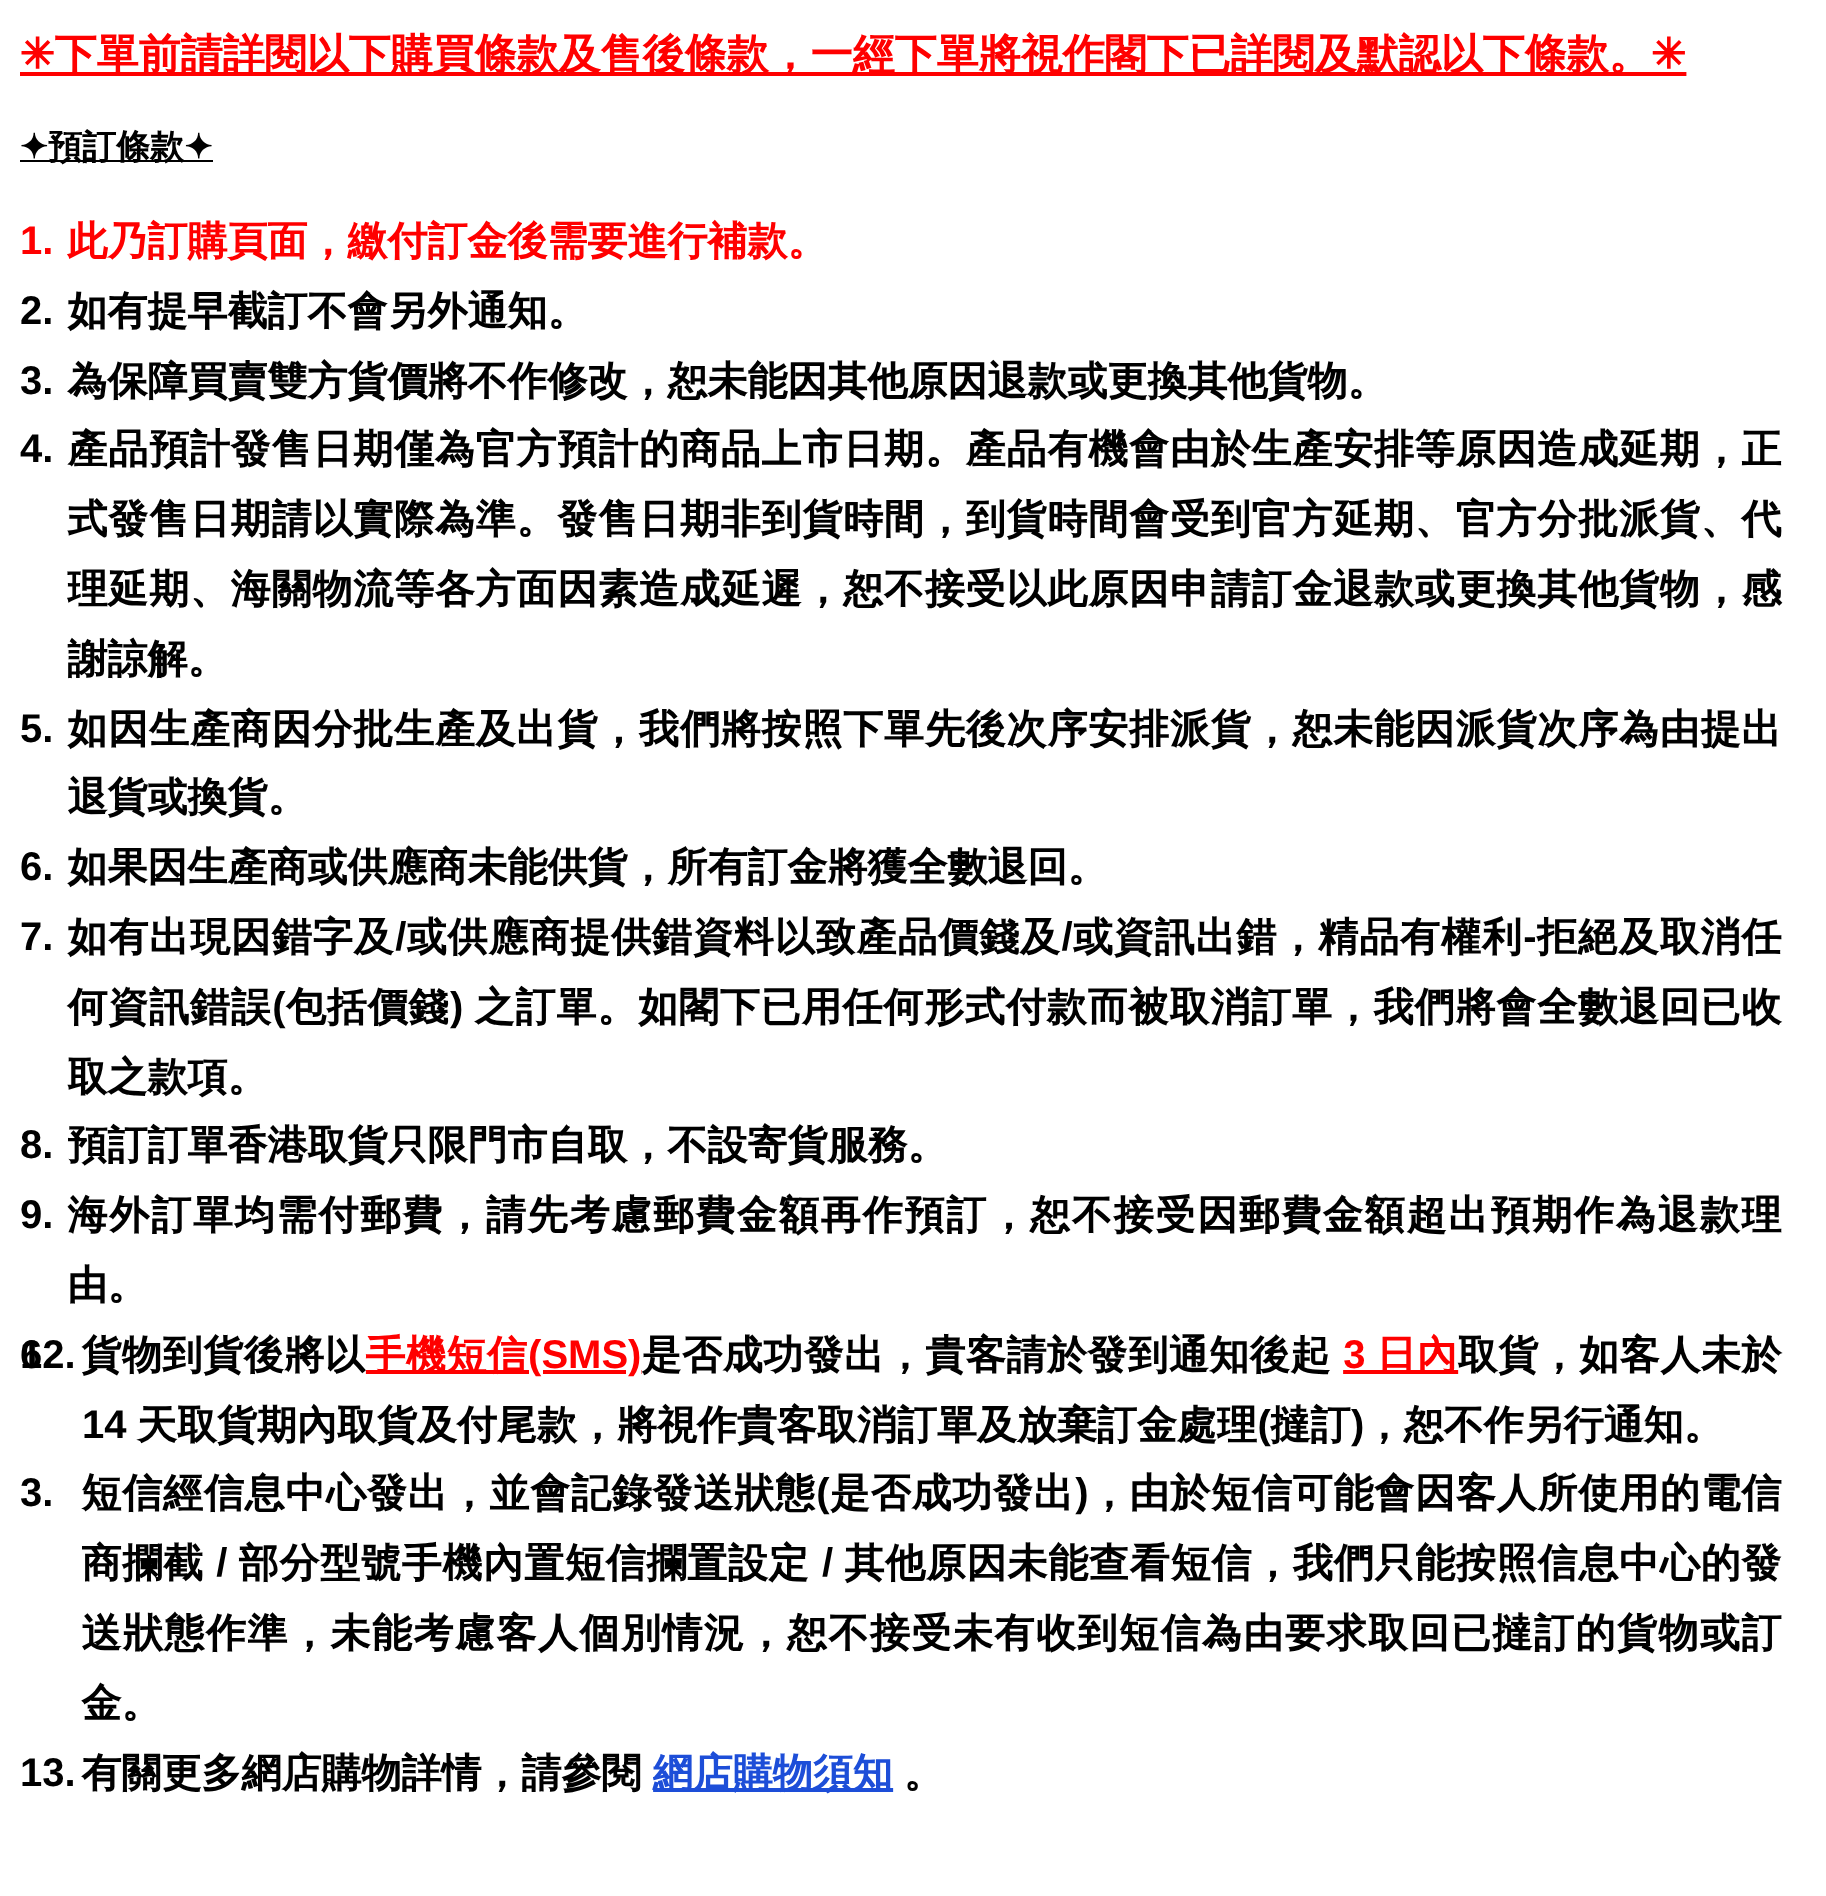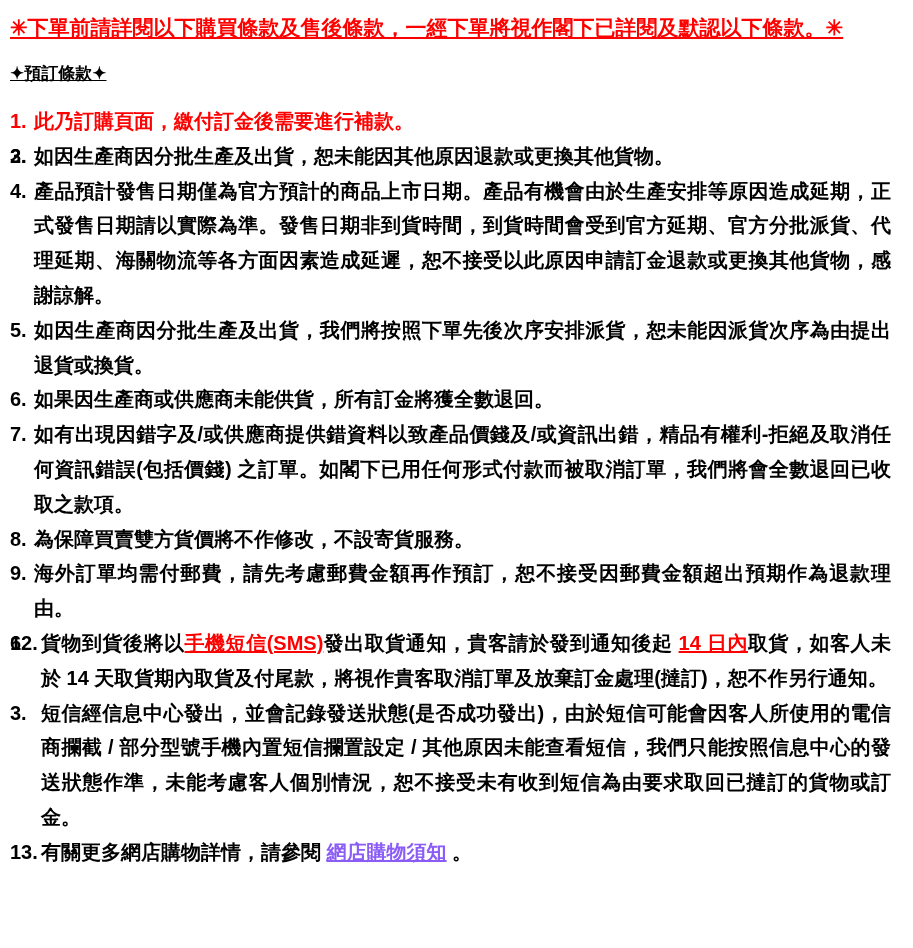--- a/index.html
+++ b/index.html
@@ -51,43 +51,43 @@
     position: absolute;
     left: 0;
     top: 0;
   }
   .term.red, .term.red .term-num { color: #ff0000; }
   .red-link {
     color: #ff0000;
     text-decoration: underline;
   }
   .blue-link {
-    color: #8b5cf6;
+    color: #1d4ed8;
     text-decoration: underline;
     cursor: pointer;
   }
 </style>
 </head>
 <body>
 
 <div class="page">
   <div class="notice">✳下單前請詳閱以下購買條款及售後條款，一經下單將視作閣下已詳閱及默認以下條款。✳</div>
 
   <div class="title-row">
     <span class="section-title">✦預訂條款✦</span>
   </div>
 
   <div class="terms">
       <div class="term red"><span class="term-num">1.</span><span class="term-body"><span>此乃訂購頁面，繳付訂金後需要進行補款。</span></span></div>
-      <div class="term"><span class="term-num">2.</span></div>
-      <div class="term"><span class="term-num">3.</span><span class="term-body"><span>如因生產商因分批生產及出貨，恕未能因其他原因退款或更換其他貨物。</span></span></div>
+      <div class="term"><span class="term-num">2.</span><span class="term-body"><span>如有提早截訂不會另外通知。</span></span></div>
+      <div class="term"><span class="term-num">3.</span><span class="term-body"><span>為保障買賣雙方貨價將不作修改，恕未能因其他原因退款或更換其他貨物。</span></span></div>
       <div class="term"><span class="term-num">4.</span><span class="term-body"><span>產品預計發售日期僅為官方預計的商品上市日期。產品有機會由於生產安排等原因造成延期，正式發售日期請以實際為準。發售日期非到貨時間，到貨時間會受到官方延期、官方分批派貨、代理延期、海關物流等各方面因素造成延遲，恕不接受以此原因申請訂金退款或更換其他貨物，感謝諒解。</span></span></div>
       <div class="term"><span class="term-num">5.</span><span class="term-body"><span>如因生產商因分批生產及出貨，我們將按照下單先後次序安排派貨，恕未能因派貨次序為由提出退貨或換貨。</span></span></div>
       <div class="term"><span class="term-num">6.</span><span class="term-body"><span>如果因生產商或供應商未能供貨，所有訂金將獲全數退回。</span></span></div>
       <div class="term"><span class="term-num">7.</span><span class="term-body"><span>如有出現因錯字及/或供應商提供錯資料以致產品價錢及/或資訊出錯，精品有權利-拒絕及取消任何資訊錯誤(包括價錢) 之訂單。如閣下已用任何形式付款而被取消訂單，我們將會全數退回已收取之款項。</span></span></div>
-      <div class="term"><span class="term-num">8.</span><span class="term-body"><span>為保障買賣雙方貨價將不作修改，不設寄貨服務。</span></span></div>
+      <div class="term"><span class="term-num">8.</span><span class="term-body"><span>預訂訂單香港取貨只限門市自取，不設寄貨服務。</span></span></div>
       <div class="term"><span class="term-num">9.</span><span class="term-body"><span>海外訂單均需付郵費，請先考慮郵費金額再作預訂，恕不接受因郵費金額超出預期作為退款理由。</span></span></div>
       <div class="term wide"><span class="term-num">6.</span></div>
-      <div class="term wide"><span class="term-num">12.</span><span class="term-body"><span>貨物到貨後將以</span><span class="red-link">手機短信(SMS)</span><span>發出取貨通知，貴客請於發到通知後起 </span><span class="red-link">14 日內</span><span>取貨，如客人未於 14 天取貨期內取貨及付尾款，將視作貴客取消訂單及放棄訂金處理(撻訂)，恕不作另行通知。</span></span></div>
+      <div class="term wide"><span class="term-num">12.</span><span class="term-body"><span>貨物到貨後將以</span><span class="red-link">手機短信(SMS)</span><span>是否成功發出，貴客請於發到通知後起 </span><span class="red-link">3 日內</span><span>取貨，如客人未於 14 天取貨期內取貨及付尾款，將視作貴客取消訂單及放棄訂金處理(撻訂)，恕不作另行通知。</span></span></div>
       <div class="term wide"><span class="term-num">3.</span><span class="term-body"><span>短信經信息中心發出，並會記錄發送狀態(是否成功發出)，由於短信可能會因客人所使用的電信商攔截 / 部分型號手機內置短信攔置設定 / 其他原因未能查看短信，我們只能按照信息中心的發送狀態作準，未能考慮客人個別情況，恕不接受未有收到短信為由要求取回已撻訂的貨物或訂金。</span></span></div>
       <div class="term wide"><span class="term-num">13.</span><span class="term-body"><span>有關更多網店購物詳情，請參閱 </span><a class="blue-link">網店購物須知</a><span> 。</span></span></div>
     </div>
 </div>
 
 </body></html>

